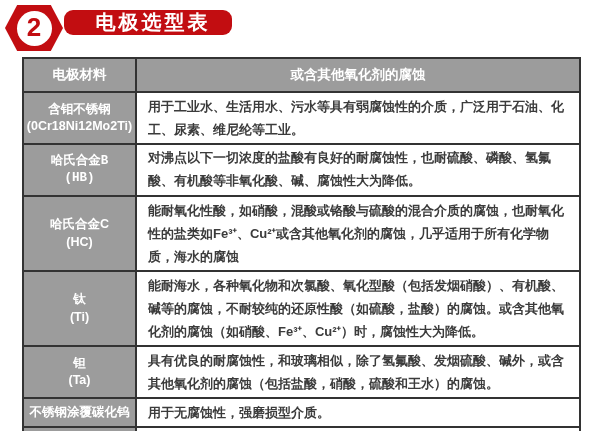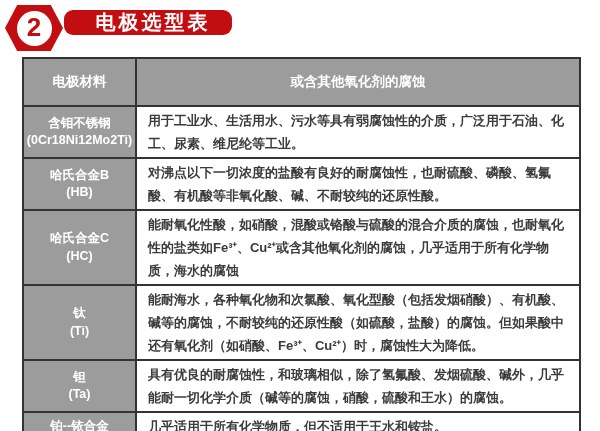--- a/index.html
+++ b/index.html
@@ -58,21 +58,21 @@
   table.sel {
     position: absolute;
     left: 22px; top: 57px;
     width: 557px;
     border-collapse: collapse;
     table-layout: fixed;
   }
   table.sel th, table.sel td {
     border: 2px solid #333333;
   }
-  table.sel thead tr { height: 48px; }
+  table.sel thead tr { height: 34px; }
   table.sel th {
     background: #9c9c9c;
     color: #ffffff;
     font-size: 13.5px;
     font-weight: bold;
     text-align: center;
     padding: 0;
   }
   td.mat {
     background: #9c9c9c;
@@ -90,21 +90,21 @@
     background: #ffffff;
     color: #3b3b3b;
     font-weight: bold;
     font-size: 13px;
     line-height: 23px;
     text-align: left;
     vertical-align: middle;
     padding: 2px 6px 2px 11px;
   }
   tr.r1 { height: 48px; }
-  tr.r2 { height: 46px; }
+  tr.r2 { height: 46px; font-family: Liberation Mono, monospace; }
   tr.r3 { height: 67px; }
   tr.r4 { height: 72px; }
   tr.r5 { height: 49px; }
   tr.r6 { height: 25px; }
   tr.r7 { height: 26px; }
 </style>
 </head>
 <body>
 
 <div class="stage">
@@ -136,42 +136,49 @@
           <span class="mat-name">含钼不锈钢</span>
           <span class="mat-code">(0Cr18Ni12Mo2Ti)</span>
         </td>
         <td class="desc">用于工业水、生活用水、污水等具有弱腐蚀性的介质，广泛用于石油、化工、尿素、维尼纶等工业。</td>
       </tr>
       <tr class="r2">
         <td class="mat">
           <span class="mat-name">哈氏合金B</span>
           <span class="mat-code">(HB)</span>
         </td>
-        <td class="desc">对沸点以下一切浓度的盐酸有良好的耐腐蚀性，也耐硫酸、磷酸、氢氟酸、有机酸等非氧化酸、碱、不耐较纯的还原性酸。</td>
+        <td class="desc">对沸点以下一切浓度的盐酸有良好的耐腐蚀性，也耐硫酸、磷酸、氢氟酸、有机酸等非氧化酸、碱、腐蚀性大为降低。</td>
       </tr>
       <tr class="r3">
         <td class="mat">
           <span class="mat-name">哈氏合金C</span>
           <span class="mat-code">(HC)</span>
         </td>
         <td class="desc">能耐氧化性酸，如硝酸，混酸或铬酸与硫酸的混合介质的腐蚀，也耐氧化性的盐类如Fe³⁺、Cu²⁺或含其他氧化剂的腐蚀，几乎适用于所有化学物质，海水的腐蚀</td>
       </tr>
       <tr class="r4">
         <td class="mat">
           <span class="mat-name">钛</span>
           <span class="mat-code">(Ti)</span>
         </td>
-        <td class="desc">能耐海水，各种氧化物和次氯酸、氧化型酸（包括发烟硝酸）、有机酸、碱等的腐蚀，不耐较纯的还原性酸（如硫酸，盐酸）的腐蚀。但如果酸中还有氧化剂（如硝酸、Fe³⁺、Cu²⁺）时，腐蚀性大为降低。</td>
+        <td class="desc">能耐海水，各种氧化物和次氯酸、氧化型酸（包括发烟硝酸）、有机酸、碱等的腐蚀，不耐较纯的还原性酸（如硫酸，盐酸）的腐蚀。或含其他氧化剂的腐蚀（如硝酸、Fe³⁺、Cu²⁺）时，腐蚀性大为降低。</td>
       </tr>
       <tr class="r5">
         <td class="mat">
           <span class="mat-name">钽</span>
           <span class="mat-code">(Ta)</span>
         </td>
-        <td class="desc">具有优良的耐腐蚀性，和玻璃相似，除了氢氟酸、发烟硫酸、碱外，几乎能耐一切化学介质（碱等的腐蚀，硝酸，硫酸和王水）的腐蚀。</td>
+        <td class="desc">具有优良的耐腐蚀性，和玻璃相似，除了氢氟酸、发烟硫酸、碱外，或含其他氧化剂的腐蚀（包括盐酸，硝酸，硫酸和王水）的腐蚀。</td>
+      </tr>
+      <tr class="r6">
+        <td class="mat">
+          <span class="mat-name">不锈钢涂覆碳化钨</span>
+          
+        </td>
+        <td class="desc">用于无腐蚀性，强磨损型介质。</td>
       </tr>
       <tr class="r7">
         <td class="mat">
           <span class="mat-name">铂--铱合金</span>
           
         </td>
         <td class="desc">几乎适用于所有化学物质，但不适用于王水和铵盐。</td>
       </tr>
     </tbody>
   </table>

